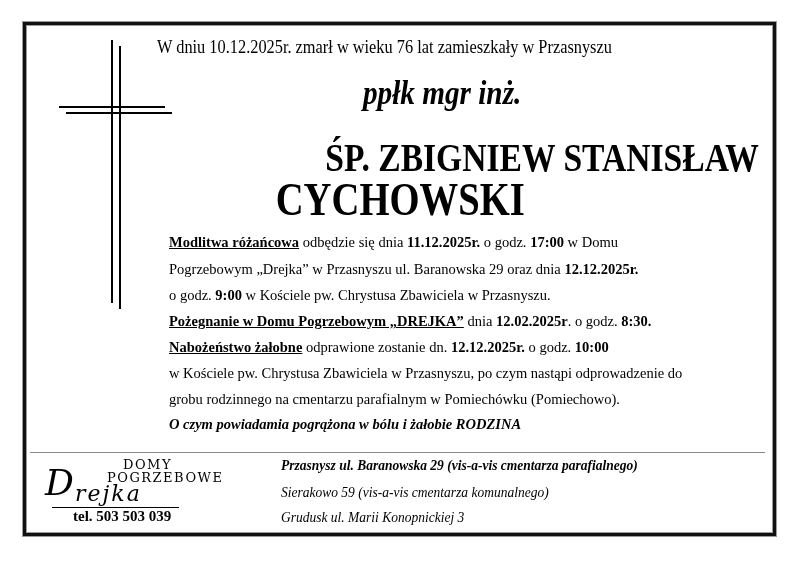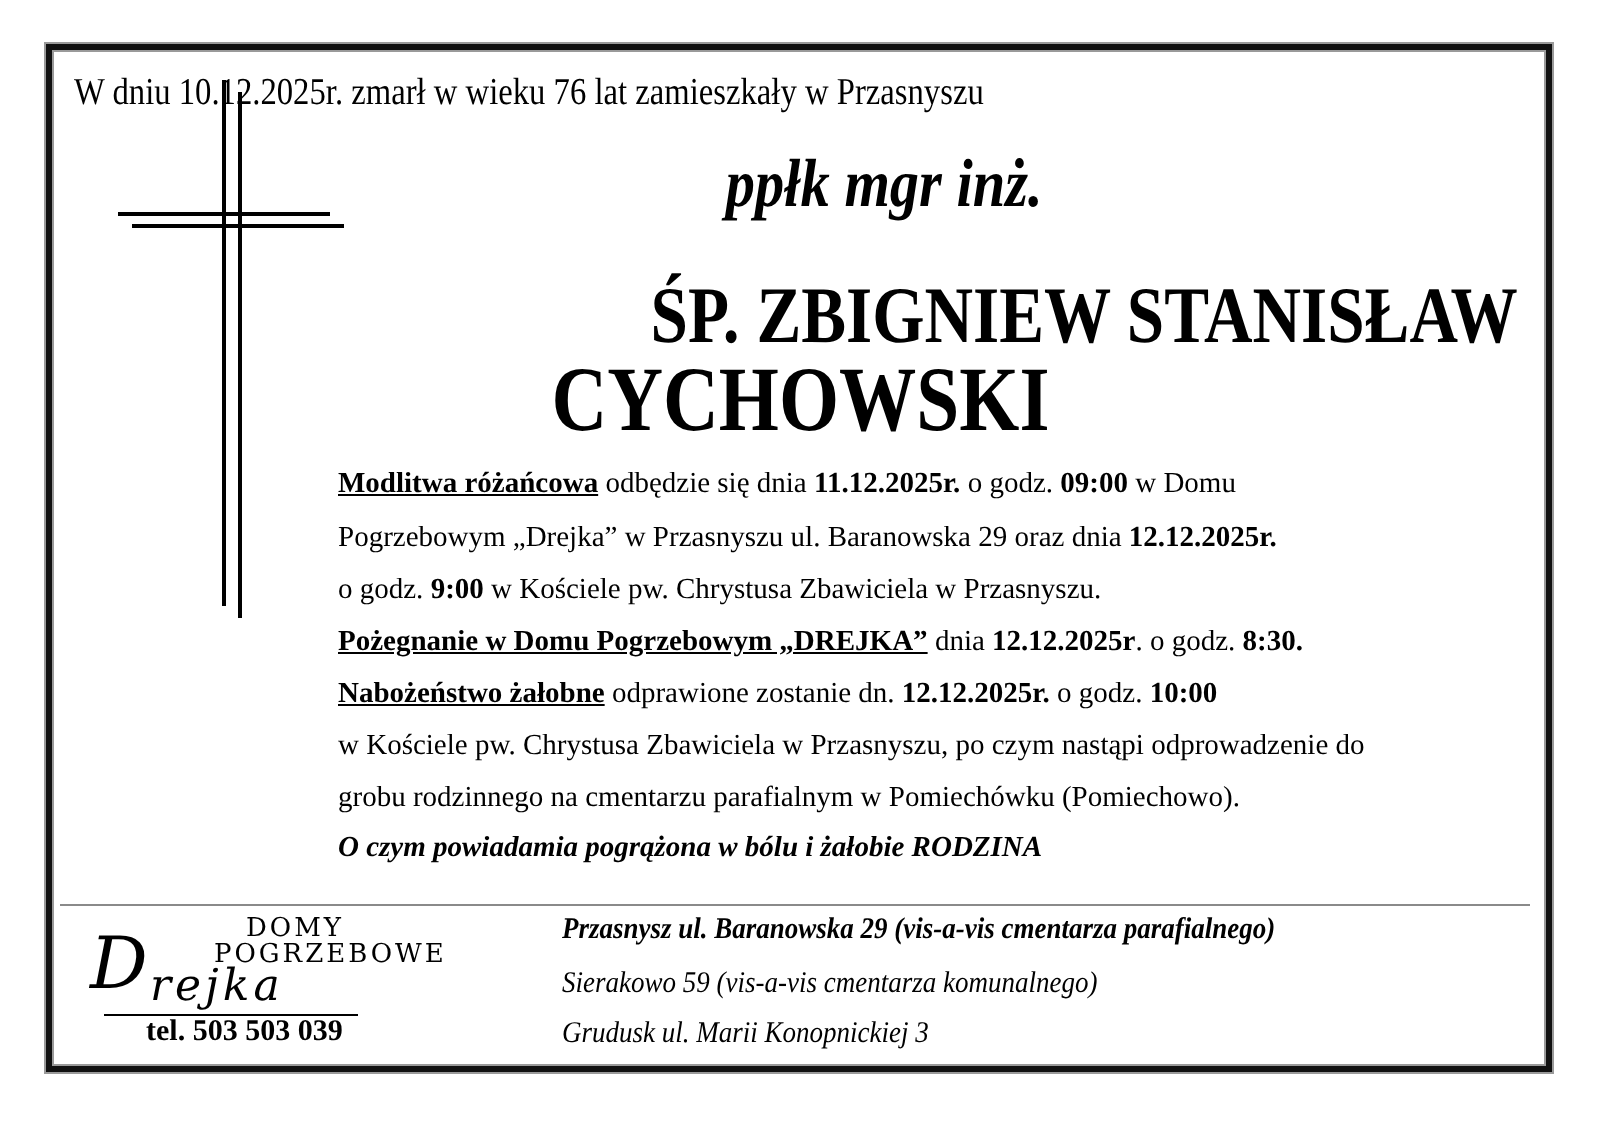--- a/index.html
+++ b/index.html
@@ -4,21 +4,21 @@
 <style>
   html, body { margin:0; padding:0; background:#ffffff; }
   body { width:800px; height:565px; position:relative; overflow:hidden; font-family:"Liberation Serif", serif; color:#000; }
   .frame {
     position:absolute; left:23px; top:22px; width:747px; height:508px;
     border:3px solid #111; box-shadow: 0 0 0 1px #9a9a9a, inset 0 0 0 1px #9a9a9a;
   }
   .cross-v { position:absolute; width:2px; background:#000; }
   .cross-h { position:absolute; height:2px; background:#000; }
   .line { position:absolute; white-space:nowrap; }
-  .intro { left:0; width:768px; top:36px; text-align:left; font-size:19px; }
+  .intro { left:0; width:768px; top:36px; text-align:center; font-size:19px; }
   .intro span { display:inline-block; transform:scaleX(0.86); }
   .rank { left:0; width:800px; top:74px; text-align:center; font-size:34px; font-weight:bold; font-style:italic;padding-left:42px; }
   .rank span { display:inline-block; transform:scaleX(0.86); }
   .name1 { left:0; width:800px; top:134px; text-align:right; font-size:40px; font-weight:bold; }
   .name1 span { display:inline-block; transform:scaleX(0.84); }
   .name2 { left:0; width:800px; top:173px; text-align:center; font-size:46px; font-weight:bold; }
   .name2 span { display:inline-block; transform:scaleX(0.84); }
   .body-line { left:169px; font-size:14.5px; }
   .body-line b { font-weight:bold; }
   .u { text-decoration:underline; font-weight:bold; }
@@ -46,31 +46,31 @@
   <div class="cross-h" style="left:59px; top:106px; width:106px;"></div>
   <div class="cross-h" style="left:66px; top:112px; width:106px;"></div>
 </div>
 
 <div class="line intro"><span>W dniu 10.12.2025r. zmarł w wieku 76 lat zamieszkały w Przasnyszu</span></div>
 <div class="line rank"><span>ppłk mgr inż.</span></div>
 <div class="line name1"><span>ŚP.  ZBIGNIEW STANISŁAW</span></div>
 <div class="line name2"><span>CYCHOWSKI</span></div>
 
 <div class="line body-line" style="top:234px;">
-  <span class="u">Modlitwa różańcowa</span><span> odbędzie się dnia </span><b>11.12.2025r.</b><span> o godz. </span><b>09:00</b><span> w Domu</span>
+  <span class="u">Modlitwa różańcowa</span><span> odbędzie się dnia </span><b>11.12.2025r.</b><span> o godz. </span><b>17:00</b><span> w Domu</span>
 </div>
 <div class="line body-line" style="top:261px;">
   <span>Pogrzebowym „Drejka” w Przasnyszu ul. Baranowska 29 oraz dnia </span><b>12.12.2025r.</b>
 </div>
 <div class="line body-line" style="top:287px;">
   <span>o godz. </span><b>9:00</b><span> w Kościele pw. Chrystusa Zbawiciela w Przasnyszu.</span>
 </div>
 
 <div class="line body-line" style="top:313px;">
-  <span class="u">Pożegnanie w Domu Pogrzebowym „DREJKA”</span><span> dnia </span><b>12.12.2025r</b><span>. o godz. </span><b>8:30.</b>
+  <span class="u">Pożegnanie w Domu Pogrzebowym „DREJKA”</span><span> dnia </span><b>12.02.2025r</b><span>. o godz. </span><b>8:30.</b>
 </div>
 
 <div class="line body-line" style="top:339px;">
   <span class="u">Nabożeństwo żałobne</span><span> odprawione zostanie dn. </span><b>12.12.2025r.</b><span> o godz. </span><b>10:00</b>
 </div>
 <div class="line body-line" style="top:365px;">w Kościele pw. Chrystusa Zbawiciela w Przasnyszu, po czym nastąpi  odprowadzenie do</div>
 <div class="line body-line" style="top:391px;">grobu rodzinnego  na cmentarzu  parafialnym w Pomiechówku (Pomiechowo).</div>
 
 <div class="line closing">O czym powiadamia pogrążona w bólu i żałobie RODZINA</div>
 

